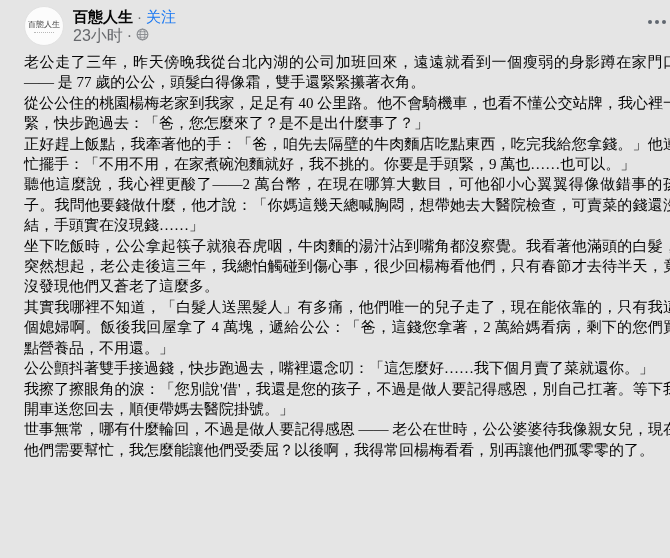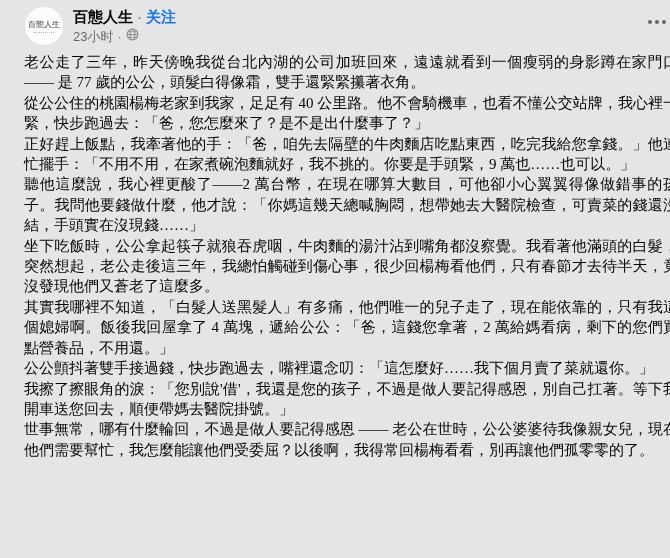--- a/index.html
+++ b/index.html
@@ -50,26 +50,26 @@
   .hmeta{margin-left:9px;padding-top:1px;}
   .name-row{
     display:flex;align-items:center;
     font-size:15px;line-height:19px;
   }
   .author{
     font-weight:700;color:#050505;cursor:pointer;
   }
   .sep{color:#65676b;margin:0 4px;font-weight:400;}
   .follow{
-    color:#1877f2;font-weight:700;cursor:pointer;text-decoration:none;
+    color:#1877f2;font-weight:400;cursor:pointer;text-decoration:none;
   }
   .time-row{
     display:flex;align-items:center;
     margin-top:2px;
-    font-size:13px;line-height:16px;color:#65676b;
+    font-size:16px;line-height:16px;color:#65676b;
   }
   .sep2{margin:0 4px;}
   .globe-icon{display:inline-block;}
   .menu-btn{
     position:absolute;
     top:10px;right:18px;
     width:24px;height:20px;
     display:flex;align-items:center;justify-content:center;
     cursor:pointer;
     border-radius:4px;

